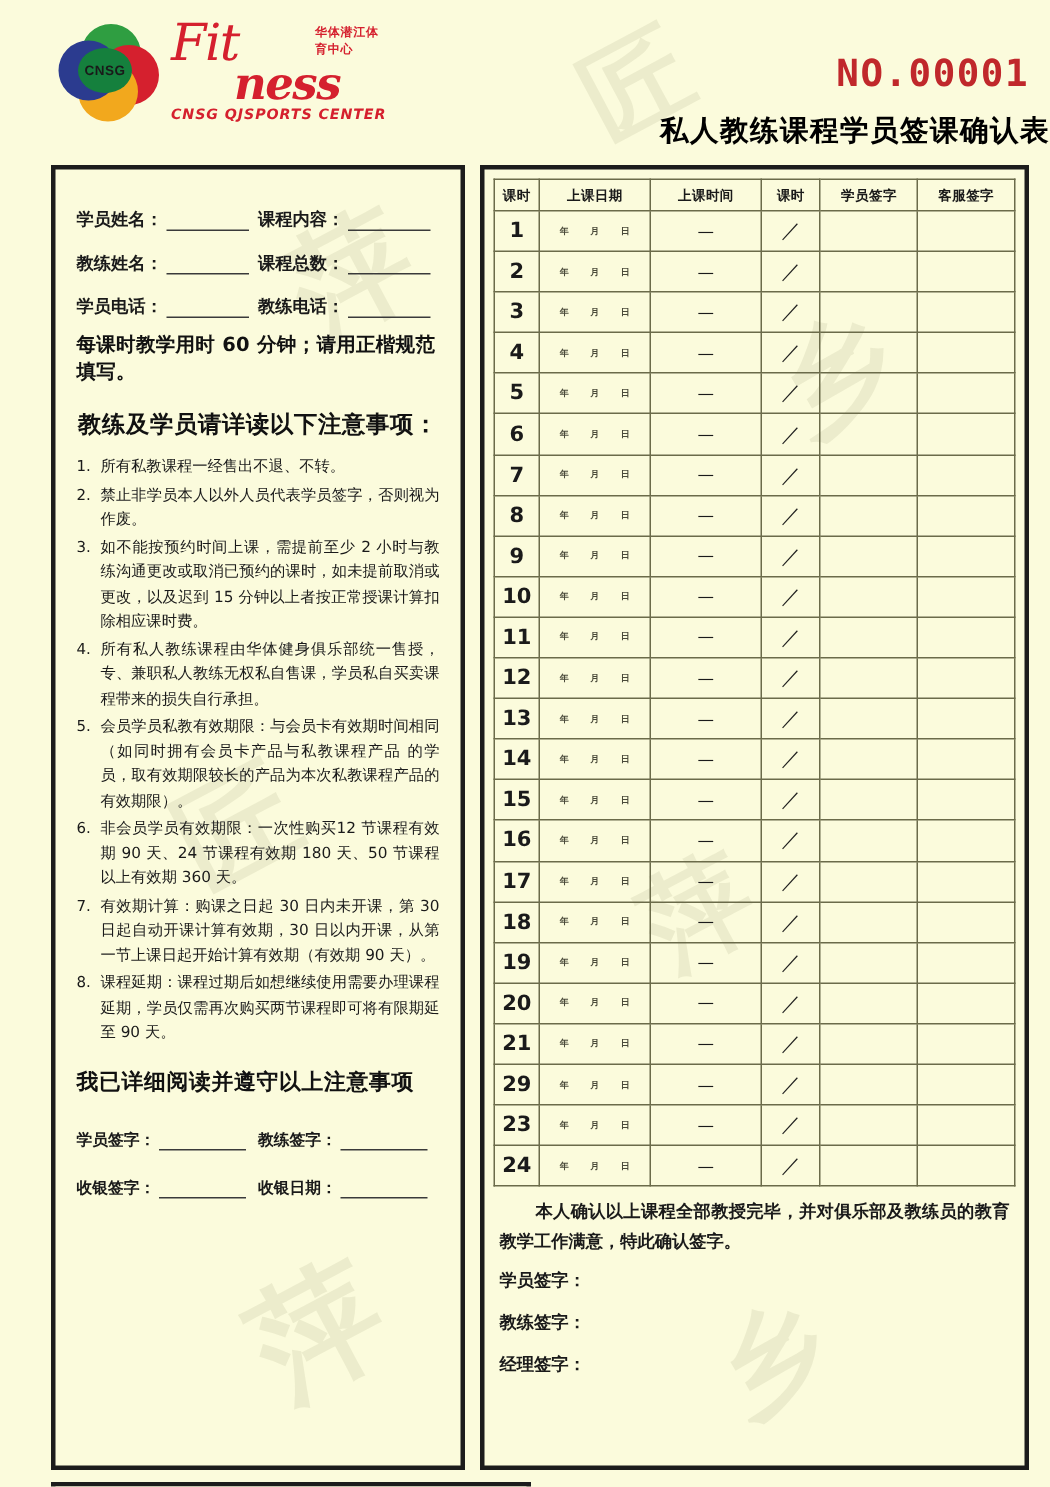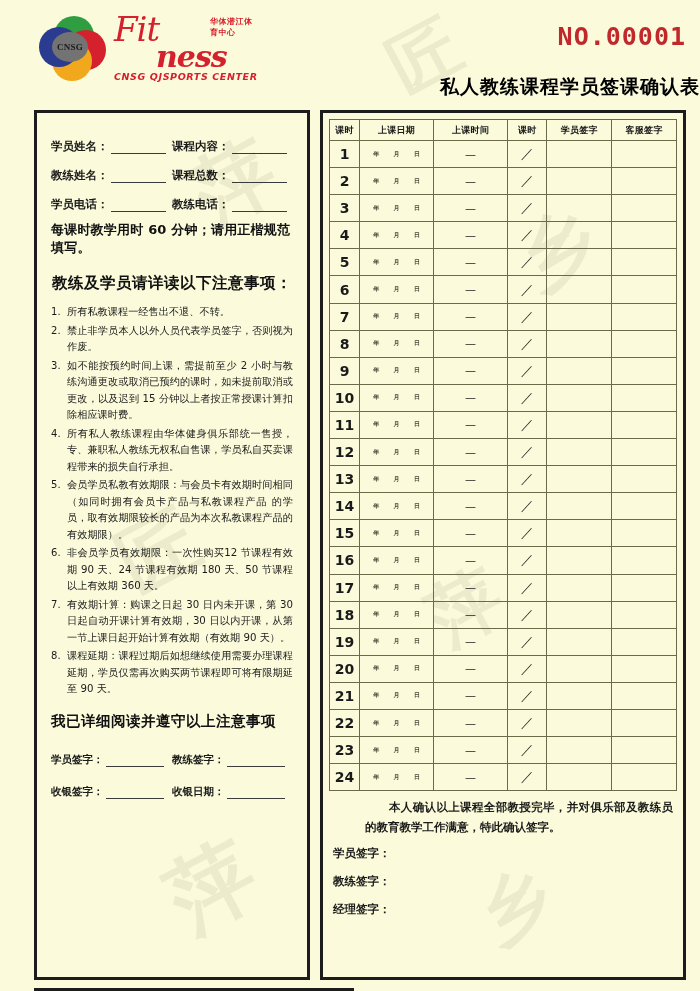--- a/index.html
+++ b/index.html
@@ -58,30 +58,30 @@
     border-radius: 50% 50% 50% 8px;
   }
   .petal.green  { background:#2f9e41; top:1px;  left:18px; transform: rotate(-45deg); }
   .petal.red    { background:#d5202e; top:15px; left:30px; transform: rotate(45deg);  }
   .petal.yellow { background:#f2a81d; top:26px; left:16px; transform: rotate(135deg); }
   .petal.blue   { background:#2b3b8f; top:12px; left:3px;  transform: rotate(-135deg);}
   .logo-core {
     position: absolute;
     left: 16px; top: 17px;
     width: 36px; height: 30px;
-    background: #737373;
+    background: #15803d;
     border-radius: 50%;
     display: flex;
     align-items: center;
     justify-content: center;
     font-size: 9px;
     font-weight: 700;
     color: #1a1a1a;
     letter-spacing: .3px;
-    font-family: Liberation Serif, serif;
+    font-family: Liberation Sans, sans-serif;
   }
   .logo-text { margin-left: 6px; position: relative; }
   .logo-fit {
     font-family: "DejaVu Serif", serif;
     font-size: 34px;
     font-weight: 400;
     font-style: italic;
     color: #d5202e;
     line-height: .92;
     letter-spacing: -1px;
@@ -108,21 +108,21 @@
     font-size: 9.5px;
     font-weight: 700;
     font-style: italic;
     color: #d5202e;
     letter-spacing: .6px;
     margin-top: 1px;
   }
   .doc-no {
     position: absolute;
     right: 14px;
-    top: 22px;
+    top: 34px;
     font-family: "DejaVu Sans Mono", monospace;
     font-size: 25px;
     font-weight: 700;
     color: #c0282b;
     letter-spacing: 1px;
   }
 
   
   .doc-title {
     position: relative;
@@ -321,21 +321,20 @@
     margin-bottom: 6px;
   }
   .close-body {
     font-size: 11.5px;
     font-weight: 700;
     line-height: 1.75;
     color: #1a1a1a;
     text-indent: 24px;
     text-align: justify;
     margin-bottom: 8px;
-    margin-left: 32px;
   }
   .close-sig {
     font-size: 11.5px;
     font-weight: 700;
     color: #1a1a1a;
     margin-bottom: 13px;
   }
 </style>
 </head>
 <body>
@@ -759,21 +758,21 @@
                 <span>月</span>
                 <span>日</span>
               </div>
             </td>
             <td class="c-time">—</td>
             <td class="c-hours">／</td>
             <td></td>
             <td></td>
           </tr>
           <tr>
-            <td class="c-no">22</td>
+            <td class="c-no">29</td>
             <td class="c-date">
               <div class="ymd">
                 <span>年</span>
                 <span>月</span>
                 <span>日</span>
               </div>
             </td>
             <td class="c-time">—</td>
             <td class="c-hours">／</td>
             <td></td>

